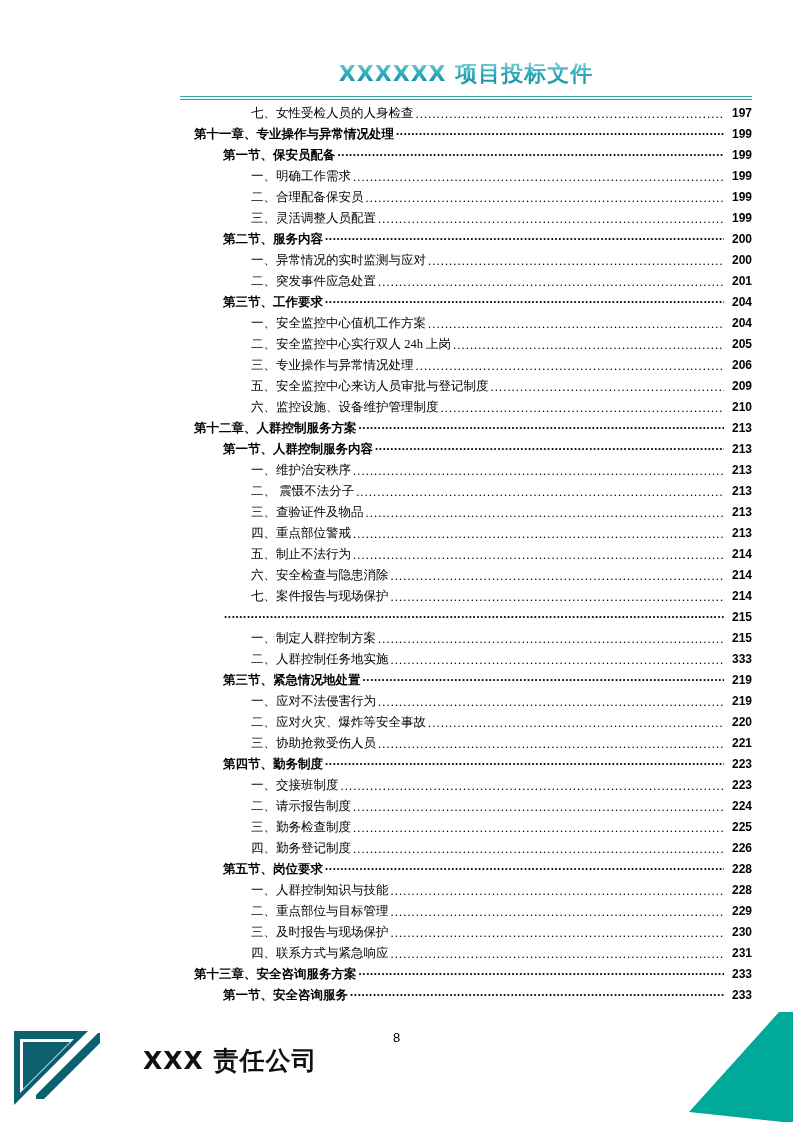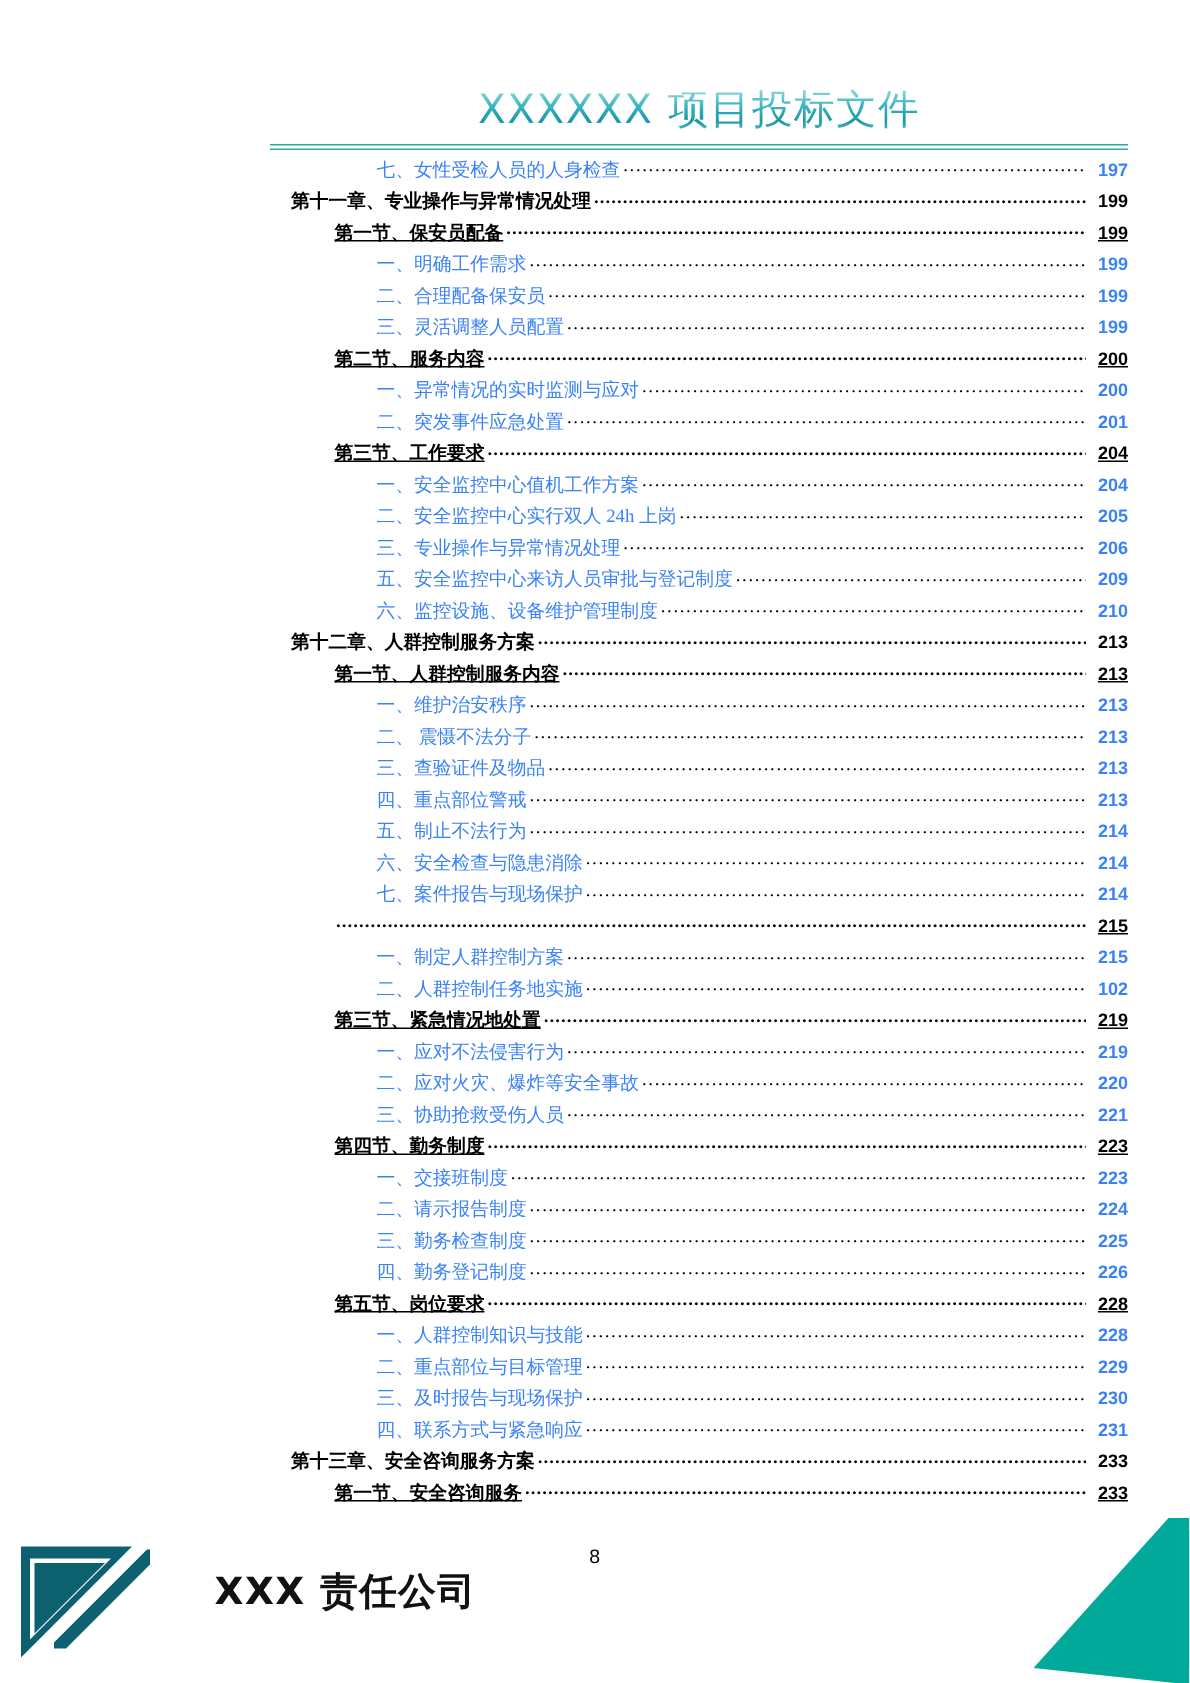--- a/index.html
+++ b/index.html
@@ -26,22 +26,22 @@
   .header-title-wrap {
     position: absolute;
     left: 180px;
     top: 58px;
     width: 572px;
     text-align: center;
     height: 40px;
   }
   .header-title {
     font-family: "DejaVu Sans", "Liberation Sans", sans-serif;
-    font-size: 27px;
-    font-weight: normal;
+    font-size: 22px;
+    font-weight: bold;
     letter-spacing: 1px;
     line-height: 32px;
     background: linear-gradient(180deg, #9fdbe0 0%, #35b3be 42%, #1c97a6 70%, #64c6cf 100%);
     -webkit-background-clip: text;
     background-clip: text;
     color: transparent;
     -webkit-text-fill-color: transparent;
     white-space: nowrap;
     display: inline-block;
   }
@@ -118,26 +118,26 @@
     font-size: 12px;
     padding-left: 1px;
   }
 
   
   .lvl-chapter { padding-left: 14px; }
   .lvl-chapter .toc-label,
   .lvl-chapter .toc-page { font-weight: bold; }
   .lvl-chapter .toc-dots::after { font-weight: bold; letter-spacing: 0.7px; }
 
-  .lvl-section { padding-left: 43px; text-decoration: underline; }
+  .lvl-section { padding-left: 43px; }
   .lvl-section .toc-label,
   .lvl-section .toc-page { font-weight: bold; }
   .lvl-section .toc-dots::after { font-weight: bold; letter-spacing: 0.7px; }
 
-  .lvl-item { padding-left: 71px; color: #3b82f6; }
+  .lvl-item { padding-left: 71px; color: #000000; align-items: center; }
   .lvl-item .toc-label { font-weight: normal; }
   .lvl-item .toc-page { font-weight: bold; }
   .page-number {
     position: absolute;
     left: 0;
     top: 1030px;
     width: 793px;
     text-align: center;
     font-family: "Liberation Sans", "DejaVu Sans", sans-serif;
     font-size: 13px;
@@ -309,21 +309,21 @@
       <span class="toc-page">215</span>
     </div>
     <div class="toc-row lvl-item">
       <span class="toc-label">一、制定人群控制方案</span>
       <span class="toc-dots"></span>
       <span class="toc-page">215</span>
     </div>
     <div class="toc-row lvl-item">
       <span class="toc-label">二、人群控制任务地实施</span>
       <span class="toc-dots"></span>
-      <span class="toc-page">102</span>
+      <span class="toc-page">333</span>
     </div>
     <div class="toc-row lvl-section">
       <span class="toc-label">第三节、紧急情况地处置</span>
       <span class="toc-dots"></span>
       <span class="toc-page">219</span>
     </div>
     <div class="toc-row lvl-item">
       <span class="toc-label">一、应对不法侵害行为</span>
       <span class="toc-dots"></span>
       <span class="toc-page">219</span>

